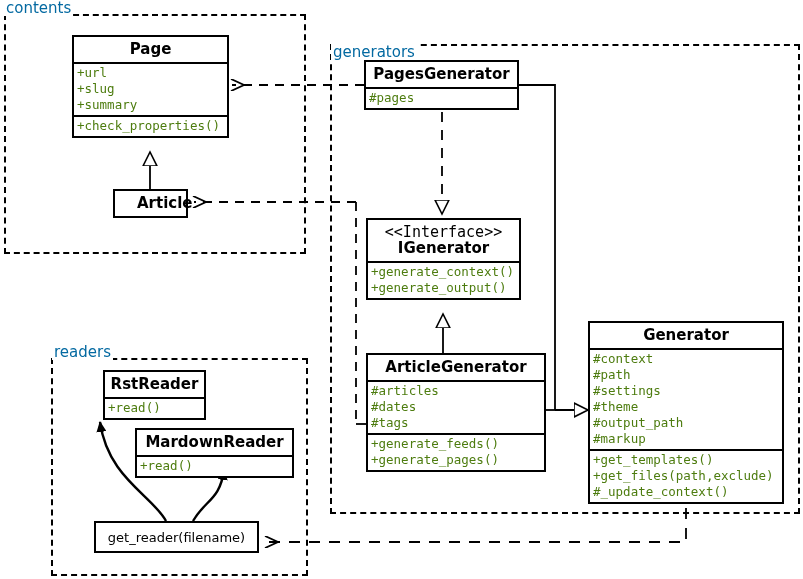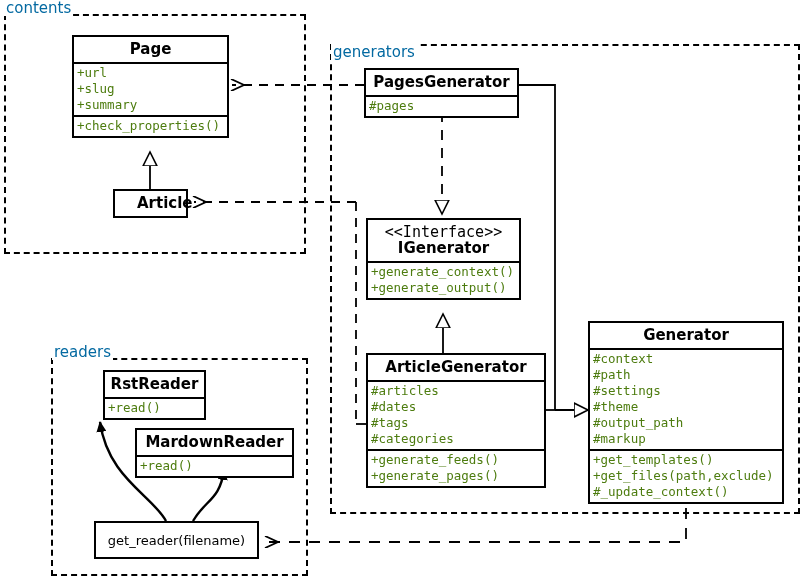--- a/index.html
+++ b/index.html
@@ -175,21 +175,21 @@
     </div>
     <div class="uml-compartment">
       <div class="uml-row">+check_properties()</div>
     </div>
   </div>
 
   <div class="umlbox" style="left:113px; top:189px; width:75px;padding-left:18px;">
     <div class="uml-title">Article</div>
   </div>
 
-  <div class="umlbox" style="left:364px; top:60px; width:155px;margin-top:8px;">
+  <div class="umlbox" style="left:364px; top:60px; width:155px;">
     <div class="uml-title">PagesGenerator</div>
     <div class="uml-compartment">
       <div class="uml-row">#pages</div>
     </div>
   </div>
 
   <div class="umlbox" style="left:366px; top:218px; width:155px;">
     <div class="uml-title">
       <span class="uml-stereotype">&lt;&lt;Interface&gt;&gt;</span>
       <span>IGenerator</span>
@@ -199,21 +199,20 @@
       <div class="uml-row">+generate_output()</div>
     </div>
   </div>
 
   <div class="umlbox" style="left:366px; top:353px; width:180px;">
     <div class="uml-title">ArticleGenerator</div>
     <div class="uml-compartment">
       <div class="uml-row">#articles</div>
       <div class="uml-row">#dates</div>
       <div class="uml-row">#tags</div>
-      <div class="uml-row">#categories</div>
     </div>
     <div class="uml-compartment">
       <div class="uml-row">+generate_feeds()</div>
       <div class="uml-row">+generate_pages()</div>
     </div>
   </div>
 
   <div class="umlbox" style="left:588px; top:321px; width:196px;">
     <div class="uml-title">Generator</div>
     <div class="uml-compartment">
@@ -238,17 +237,17 @@
     </div>
   </div>
 
   <div class="umlbox" style="left:135px; top:428px; width:159px;">
     <div class="uml-title">MardownReader</div>
     <div class="uml-compartment">
       <div class="uml-row">+read()</div>
     </div>
   </div>
 
-  <div class="plainbox" style="left:94px; top:521px; width:165px; height:38px;">
+  <div class="plainbox" style="left:94px; top:521px; width:165px; height:32px;">
     <span>get_reader(filename)</span>
   </div>
 
 </div>
 
 </body></html>

